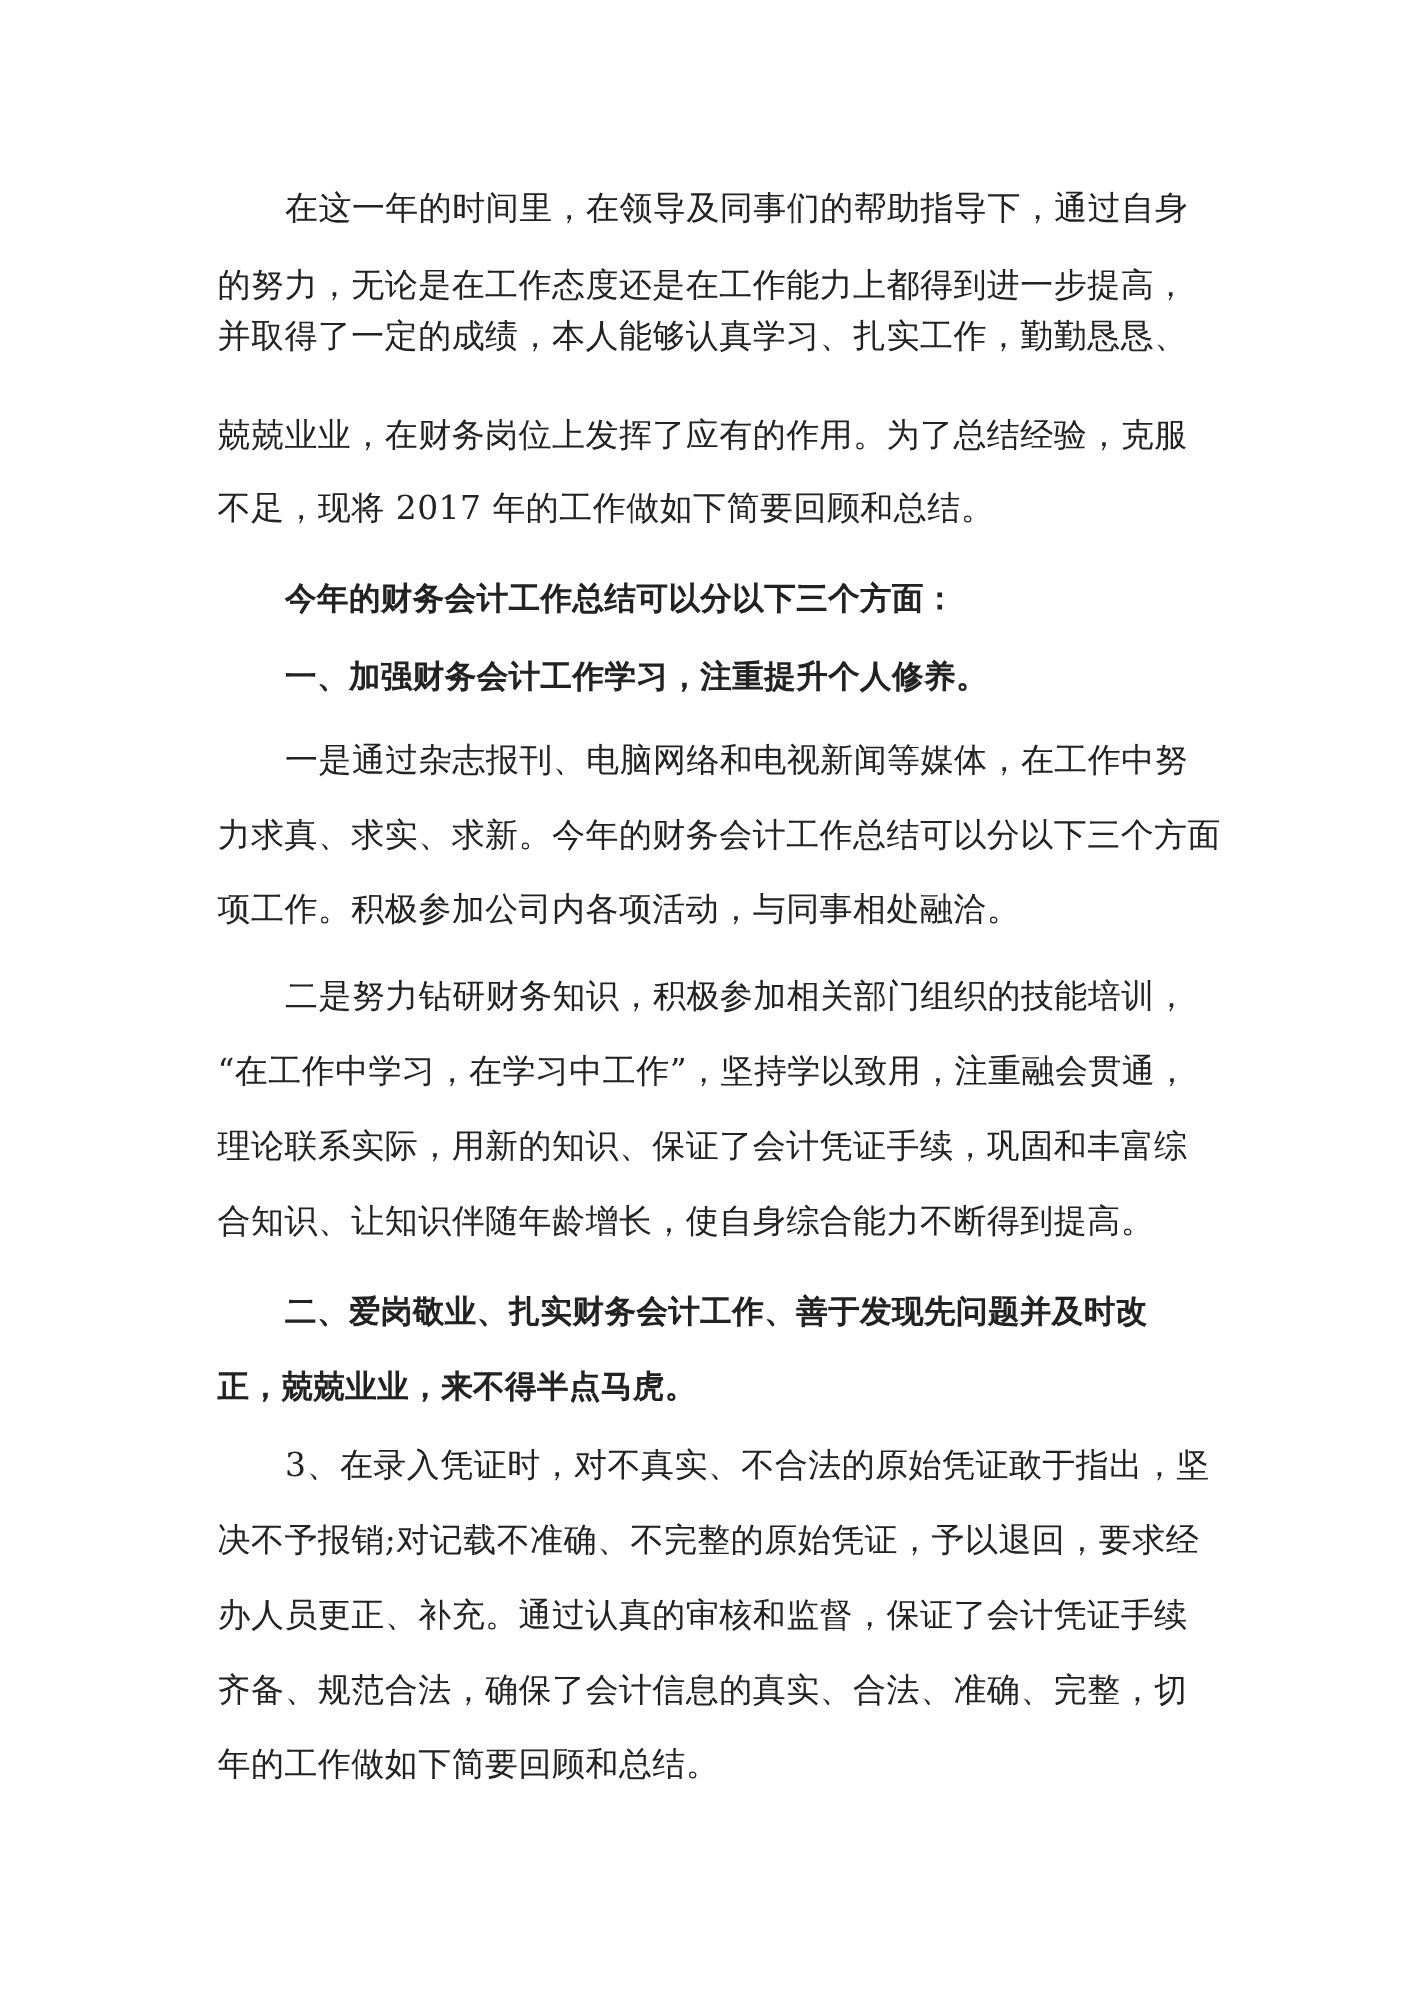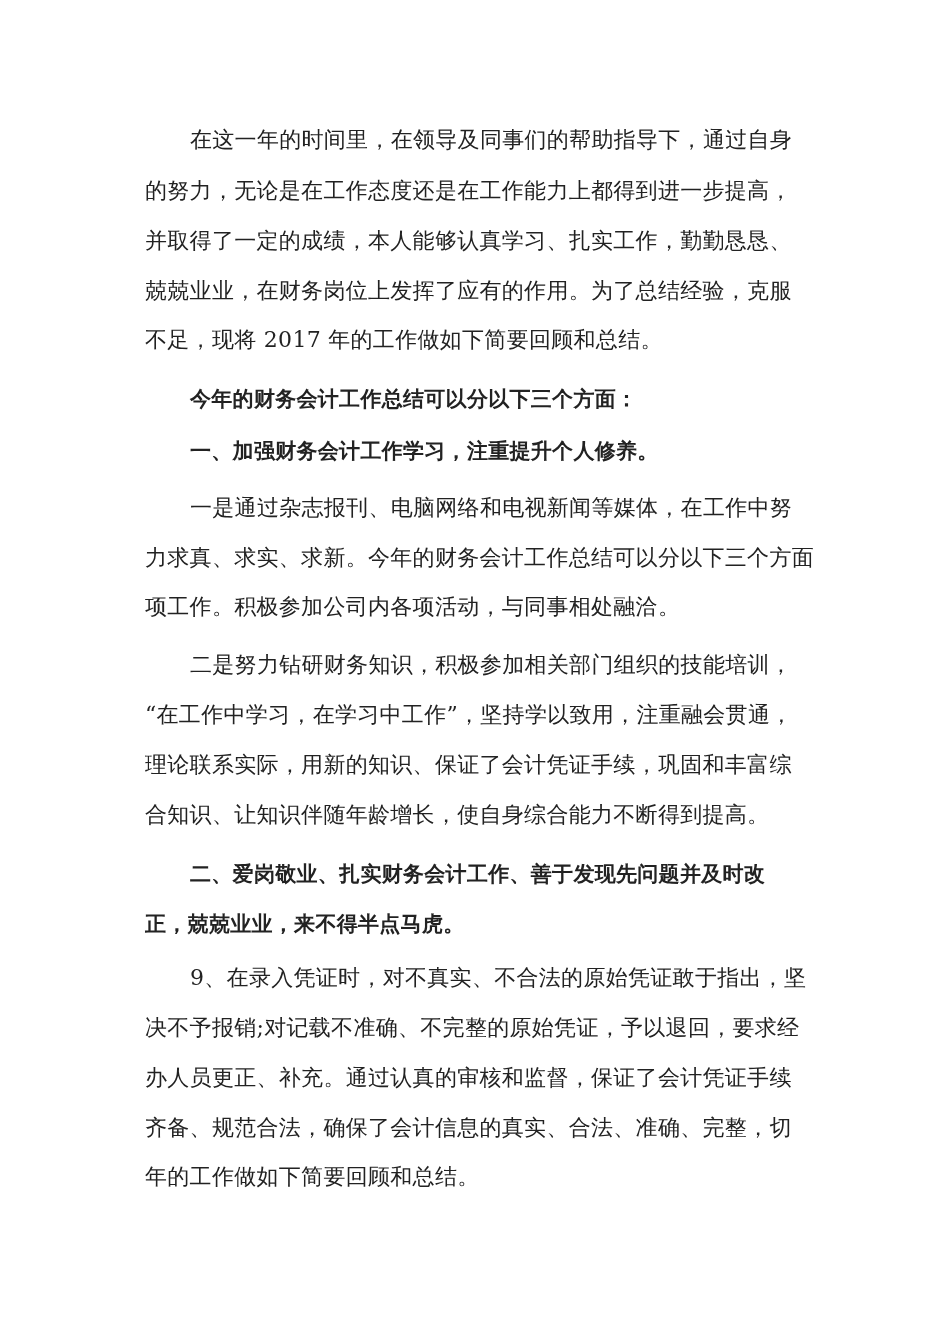--- a/index.html
+++ b/index.html
@@ -12,21 +12,21 @@
   .bold { font-weight: bold; font-family: Liberation Serif, serif; font-size: 21px; text-align: center; }
 </style>
 </head>
 <body>
 
 <div class="page">
 
   <div>
     <div class="line indent" style="top:0px">在这一年的时间里，在领导及同事们的帮助指导下，通过自身</div>
     <div class="line" style="top:51px">的努力，无论是在工作态度还是在工作能力上都得到进一步提高，</div>
-    <div class="line" style="top:101px">并取得了一定的成绩，本人能够认真学习、扎实工作，勤勤恳恳、</div>
+    <div class="line" style="top:85px">并取得了一定的成绩，本人能够认真学习、扎实工作，勤勤恳恳、</div>
     <div class="line" style="top:151px">兢兢业业，在财务岗位上发挥了应有的作用。为了总结经验，克服</div>
     <div class="line" style="top:200px">不足，现将 2017 年的工作做如下简要回顾和总结。</div>
   </div>
 
   <div class="line indent bold" style="top:259px">今年的财务会计工作总结可以分以下三个方面：</div>
 
   <div class="line indent bold" style="top:311px">一、加强财务会计工作学习，注重提升个人修养。</div>
 
   <div>
     <div class="line indent" style="top:368px">一是通过杂志报刊、电脑网络和电视新闻等媒体，在工作中努</div>
@@ -40,19 +40,19 @@
     <div class="line" style="top:625px">理论联系实际，用新的知识、保证了会计凭证手续，巩固和丰富综</div>
     <div class="line" style="top:675px">合知识、让知识伴随年龄增长，使自身综合能力不断得到提高。</div>
   </div>
 
   <div>
     <div class="line indent bold" style="top:734px">二、爱岗敬业、扎实财务会计工作、善于发现先问题并及时改</div>
     <div class="line bold" style="top:784px">正，兢兢业业，来不得半点马虎。</div>
   </div>
 
   <div>
-    <div class="line indent" style="top:838px">9、在录入凭证时，对不真实、不合法的原始凭证敢于指出，坚</div>
+    <div class="line indent" style="top:838px">3、在录入凭证时，对不真实、不合法的原始凭证敢于指出，坚</div>
     <div class="line" style="top:888px">决不予报销;对记载不准确、不完整的原始凭证，予以退回，要求经</div>
     <div class="line" style="top:938px">办人员更正、补充。通过认真的审核和监督，保证了会计凭证手续</div>
     <div class="line" style="top:988px">齐备、规范合法，确保了会计信息的真实、合法、准确、完整，切</div>
     <div class="line" style="top:1037px">年的工作做如下简要回顾和总结。</div>
   </div>
 </div>
 
 </body></html>

